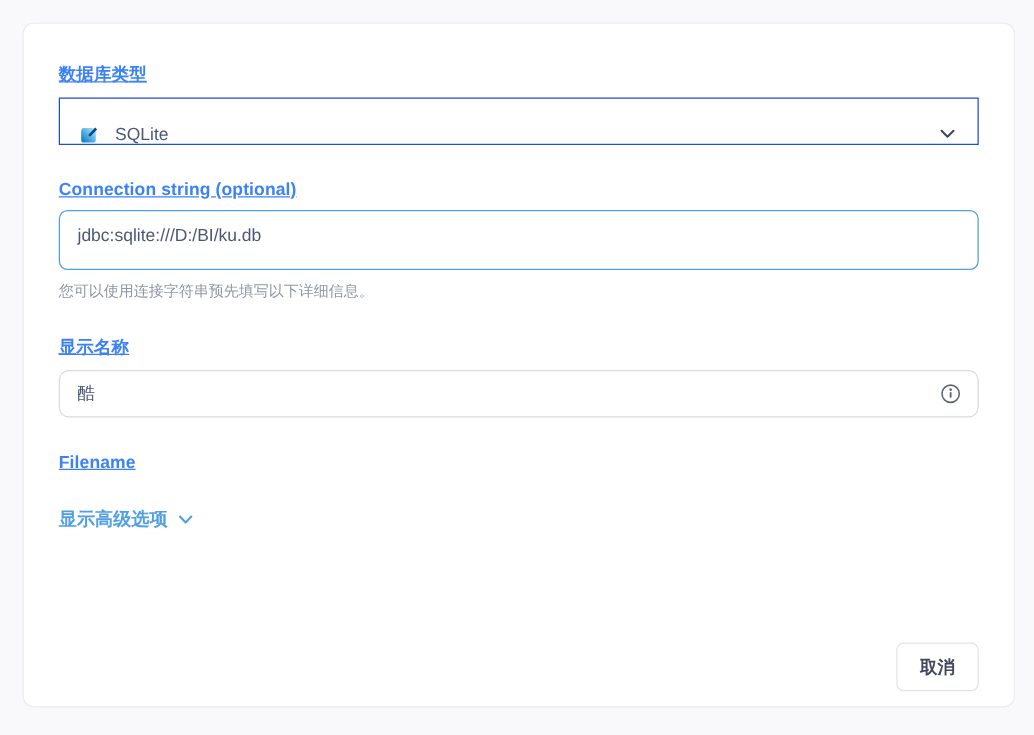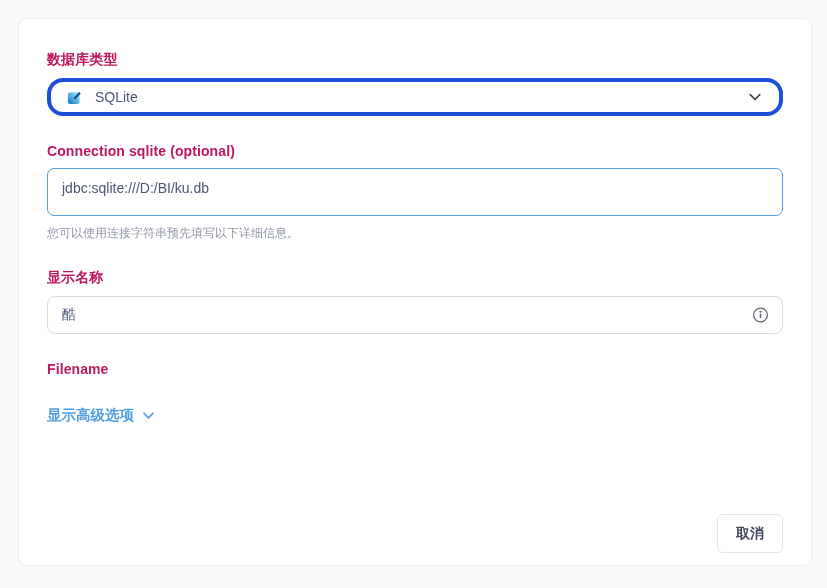--- a/index.html
+++ b/index.html
@@ -17,33 +17,34 @@
     background: #ffffff;
     border: 1px solid #ececf0;
     border-radius: 9px;
     padding: 32px 28px 28px 28px;
   }
   .form-group { margin-bottom: 27px; }
   .field-label {
     display: block;
     font-size: 14px;
     font-weight: bold;
-    color: #be185d;
+    color: #3b82f6;
     margin-bottom: 9px;
     letter-spacing: 0.1px;
+    text-decoration: underline;
   }
   
   .select-box {
     display: flex;
-    align-items: center;
+    align-items: flex-end;
     width: 100%;
     height: 38px;
     background: #fff;
-    border: 4px solid #1d4ed8;
-    border-radius: 16px;
+    border: 1px solid #1d4ed8;
+    border-radius: 0;
     padding: 0 16px;
     cursor: pointer;
   }
   .select-box .db-icon { display: flex; align-items: center; margin-right: 13px; }
   .select-box .select-value { font-size: 14px; color: #4c5773; flex: 1; }
   .select-box .chevron { display: flex; align-items: center; }
   
   .text-input {
     width: 100%;
     height: 38px;
@@ -146,21 +147,21 @@
       <span class="chevron">
         <svg width="16" height="16" viewBox="0 0 16 16">
           <path d="M3.2 5.6 L8 10.4 L12.8 5.6" fill="none" stroke="#3f4758" stroke-width="1.6" stroke-linecap="round" stroke-linejoin="round"></path>
         </svg>
       </span>
     </div>
   </div>
 
   
   <div class="form-group">
-    <span class="field-label">Connection sqlite (optional)</span>
+    <span class="field-label">Connection string (optional)</span>
     <textarea class="conn-textarea" spellcheck="false" style="">jdbc:sqlite:///D:/BI/ku.db</textarea>
     <div class="helper-text">您可以使用连接字符串预先填写以下详细信息。</div>
   </div>
 
   
   <div class="form-group">
     <span class="field-label">显示名称</span>
     <div class="input-wrap">
       <input class="text-input" type="text" spellcheck="false" value="酷" style="">
       <span class="input-trailing-icon">

